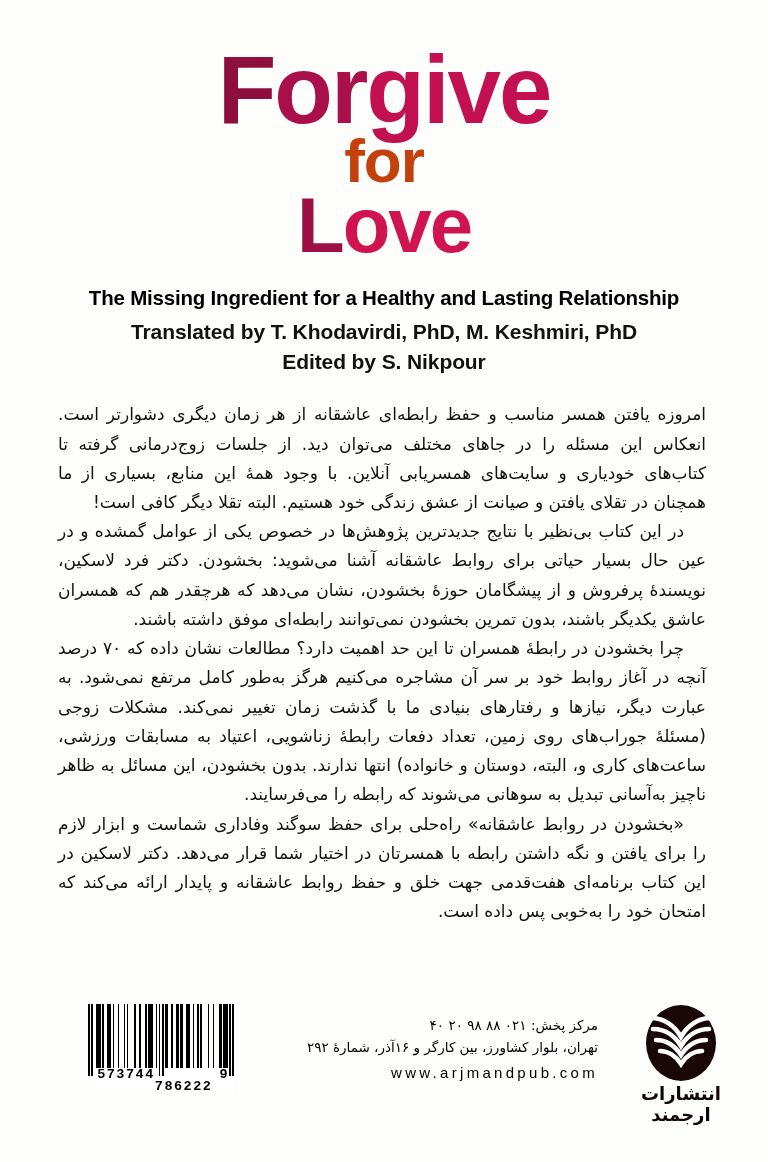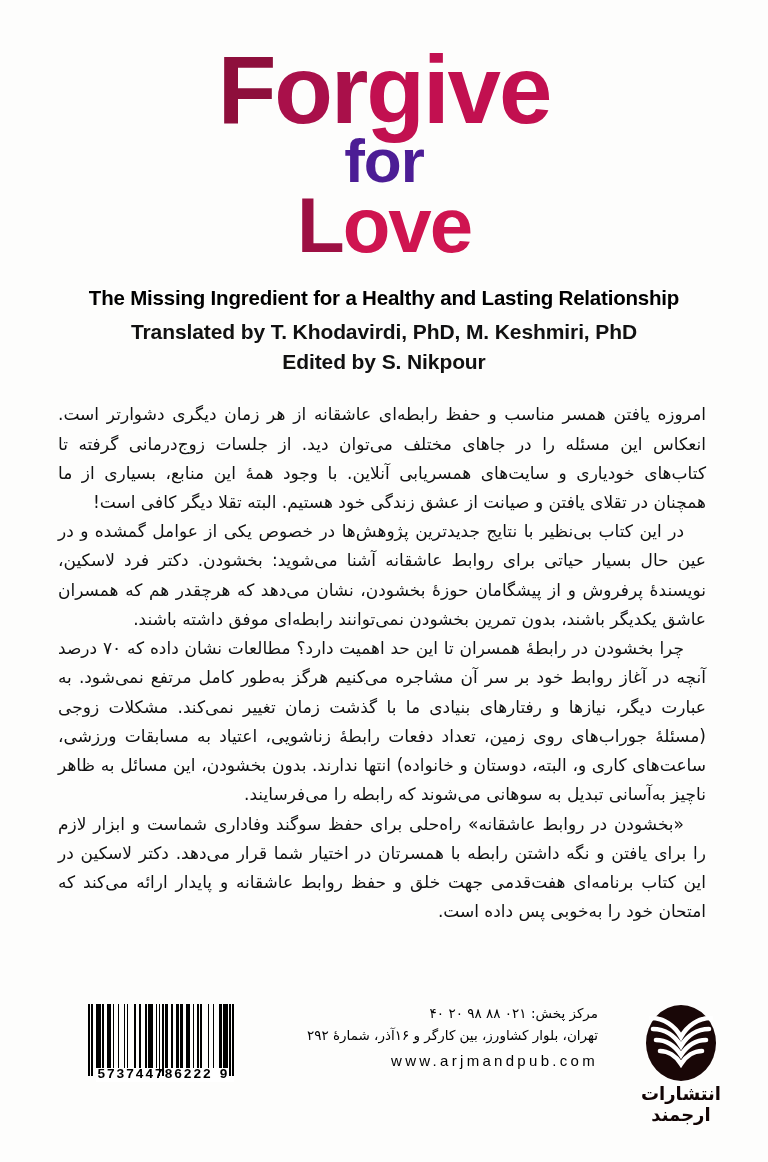--- a/index.html
+++ b/index.html
@@ -57,21 +57,21 @@
   .word-forgive .seg-f { color: #8e0f3c; }
   .word-forgive .seg-or { color: #a9104a; }
   .word-forgive .seg-give { color: #c21050; }
 
   .word-for {
     font-family: "Liberation Sans", "DejaVu Sans", sans-serif;
     font-weight: 700;
     font-size: 62px;
     line-height: 1.0;
     letter-spacing: -1px;
-    color: #4c1d95;
+    color: #c2410c;
     margin: -4px 0 0 0;
   }
 
   .word-love {
     font-family: "Liberation Sans", "DejaVu Sans", sans-serif;
     font-weight: 700;
     font-size: 78px;
     line-height: 1.0;
     letter-spacing: -2px;
     margin: -6px 0 0 0;
@@ -156,26 +156,26 @@
     font-size: 13.5px;
     font-weight: 700;
     color: #000;
     letter-spacing: 1.5px;
     margin-top: -9px;
     padding-left: 1px;
     background: #fff;
     width: fit-content;
   }
   .barcode-digits .lead { margin-right: 5px; }
-  .barcode-digits .grp { margin-right: 7px; }
+  .barcode-digits .grp { margin-right: 7px; margin-top: 12px; }
 
   .pub-info {
     position: absolute;
     right: 170px;
-    top: 12px;
+    top: 24px;
     direction: rtl;
     text-align: left;
     width: 300px;
   }
   .pub-line {
     font-family: "DejaVu Sans", "Liberation Sans", sans-serif;
     font-size: 13.5px;
     color: #000;
     line-height: 1.65;
     text-align: right;

